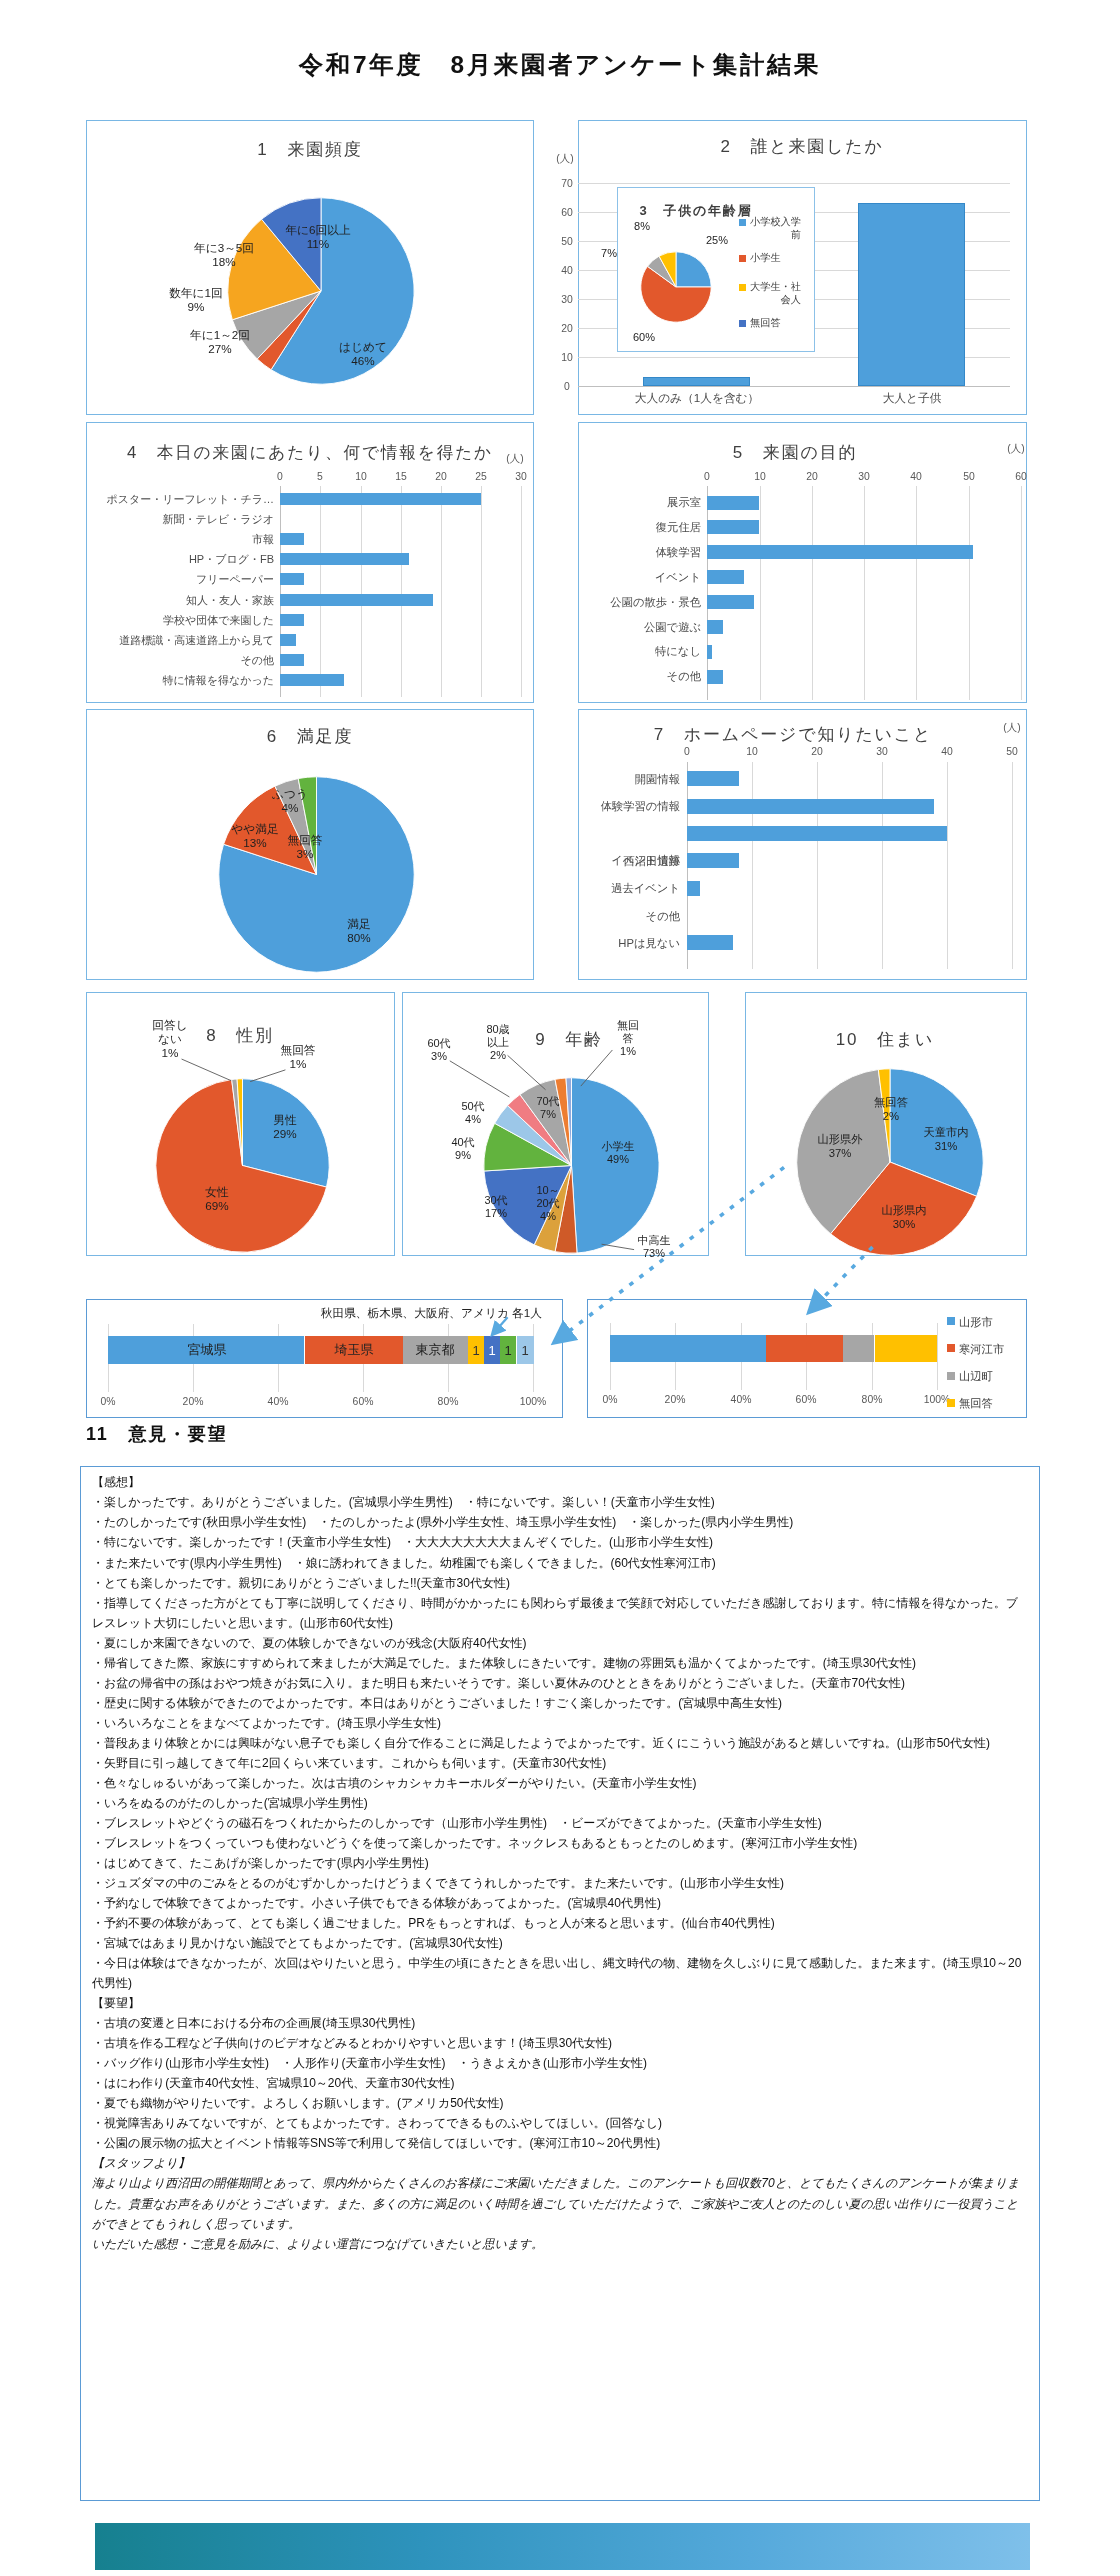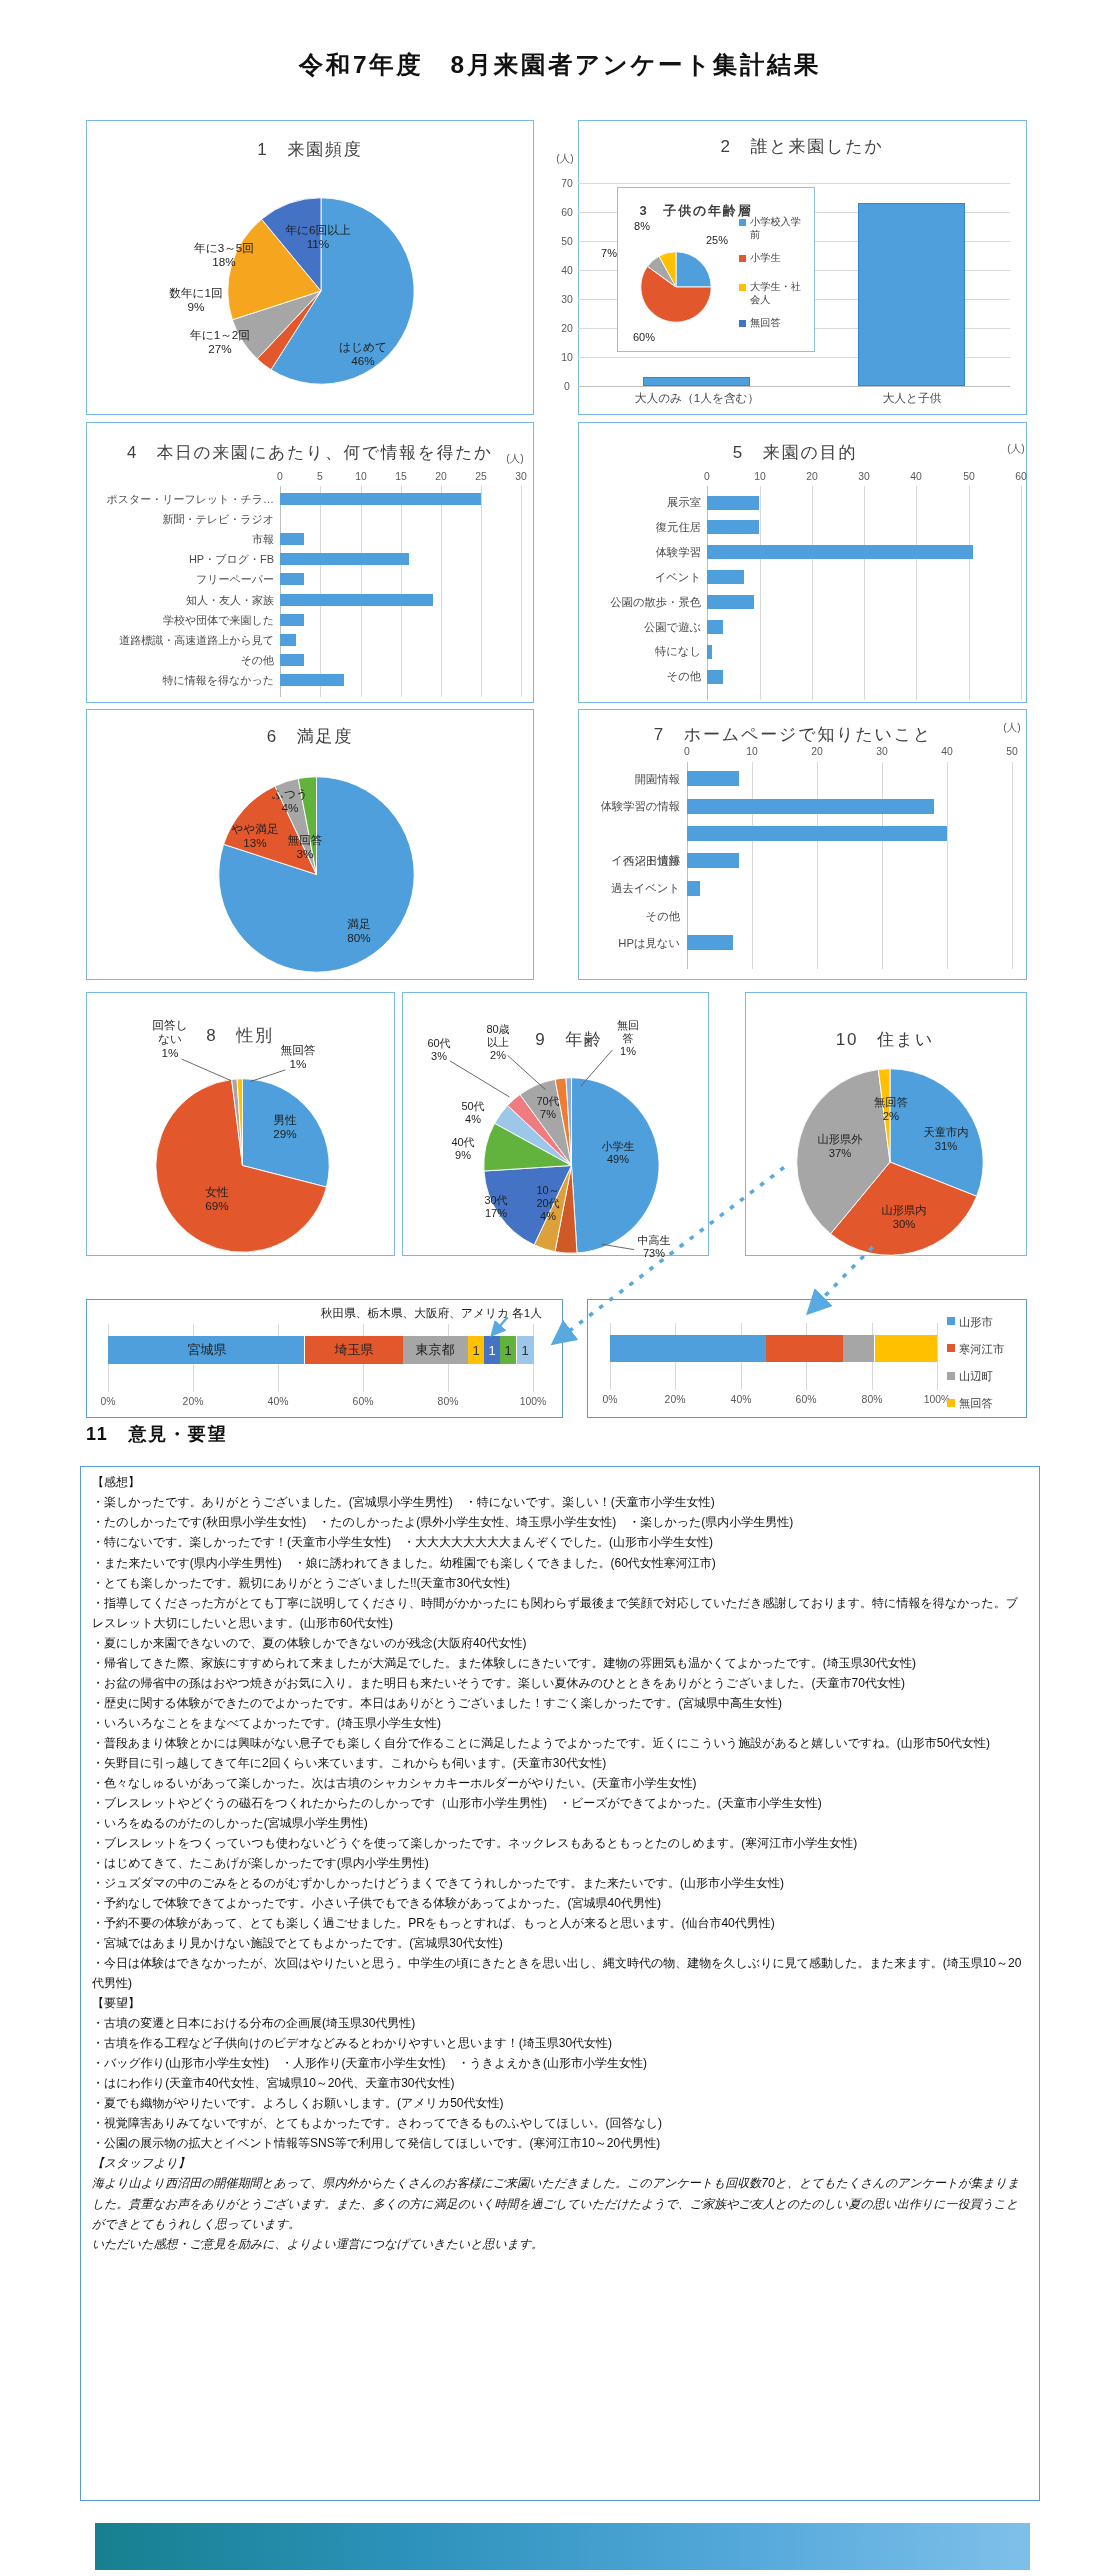--- a/index.html
+++ b/index.html
@@ -10,21 +10,21 @@
           color:#3f3f3f;font-size:17px;letter-spacing:1.8px;}
   .plabel{position:absolute;transform:translate(-50%,-50%);white-space:pre-line;
           text-align:center;color:#1f1f1f;font-size:11.7px;line-height:1.2;}
   .tick{position:absolute;transform:translate(-50%,-50%);color:#595959;font-size:10.4px;}
   .gline{position:absolute;background:#D9D9D9;}
   .axline{position:absolute;background:#BFBFBF;}
   .rowlab{position:absolute;transform:translate(-100%,-50%);white-space:nowrap;
           color:#4a4a4a;font-size:11px;}
   .bar{position:absolute;}
   .seglab{position:absolute;transform:translate(-50%,-50%);font-size:13px;white-space:nowrap;}
-  .legrow{position:absolute;font-size:10.4px;color:#404040;line-height:1.25;white-space:pre-line;}
+  .legrow{position:absolute;font-size:10.4px;color:#404040;line-height:1.25;white-space:pre-line;text-align:right;}
   .legsq{position:absolute;width:8.1px;height:8.1px;}
   #opinion-heading{position:absolute;left:86px;top:1422px;font-size:18px;font-weight:bold;
                    color:#111;letter-spacing:1.8px;}
   #opinion-box{position:absolute;left:80px;top:1466px;width:960px;height:1035px;
                border:1.8px solid #5B9BD5;box-sizing:border-box;padding:5.4px 11px;
                font-size:12px;line-height:1.67;color:#111;}
   .op-sec{font-weight:normal;}
   .op-line{margin:0;}
   #staff-block{font-style:italic;}
   #page-title{position:absolute;left:0;right:0;top:49px;text-align:center;
@@ -51,22 +51,22 @@
         <div class="op-line">・とても楽しかったです。親切にありがとうございました!!(天童市30代女性)</div>
         <div class="op-line">・指導してくださった方がとても丁寧に説明してくださり、時間がかかったにも関わらず最後まで笑顔で対応していただき感謝しております。特に情報を得なかった。ブレスレット大切にしたいと思います。(山形市60代女性)</div>
         <div class="op-line">・夏にしか来園できないので、夏の体験しかできないのが残念(大阪府40代女性)</div>
         <div class="op-line">・帰省してきた際、家族にすすめられて来ましたが大満足でした。また体験しにきたいです。建物の雰囲気も温かくてよかったです。(埼玉県30代女性)</div>
         <div class="op-line">・お盆の帰省中の孫はおやつ焼きがお気に入り。また明日も来たいそうです。楽しい夏休みのひとときをありがとうございました。(天童市70代女性)</div>
         <div class="op-line">・歴史に関する体験ができたのでよかったです。本日はありがとうございました！すごく楽しかったです。(宮城県中高生女性)</div>
         <div class="op-line">・いろいろなことをまなべてよかったです。(埼玉県小学生女性)</div>
         <div class="op-line">・普段あまり体験とかには興味がない息子でも楽しく自分で作ることに満足したようでよかったです。近くにこういう施設があると嬉しいですね。(山形市50代女性)</div>
         <div class="op-line">・矢野目に引っ越してきて年に2回くらい来ています。これからも伺います。(天童市30代女性)</div>
         <div class="op-line">・色々なしゅるいがあって楽しかった。次は古墳のシャカシャカキーホルダーがやりたい。(天童市小学生女性)</div>
+        <div class="op-line">・いろをぬるのがたのしかった(宮城県小学生男性)</div>
         <div class="op-line">・ブレスレットやどぐうの磁石をつくれたからたのしかっです（山形市小学生男性)　・ビーズができてよかった。(天童市小学生女性)</div>
-        <div class="op-line">・いろをぬるのがたのしかった(宮城県小学生男性)</div>
         <div class="op-line">・ブレスレットをつくっていつも使わないどうぐを使って楽しかったです。ネックレスもあるともっとたのしめます。(寒河江市小学生女性)</div>
         <div class="op-line">・はじめてきて、たこあげが楽しかったです(県内小学生男性)</div>
         <div class="op-line">・ジュズダマの中のごみをとるのがむずかしかったけどうまくできてうれしかったです。また来たいです。(山形市小学生女性)</div>
         <div class="op-line">・予約なしで体験できてよかったです。小さい子供でもできる体験があってよかった。(宮城県40代男性)</div>
         <div class="op-line">・予約不要の体験があって、とても楽しく過ごせました。PRをもっとすれば、もっと人が来ると思います。(仙台市40代男性)</div>
         <div class="op-line">・宮城ではあまり見かけない施設でとてもよかったです。(宮城県30代女性)</div>
         <div class="op-line">・今日は体験はできなかったが、次回はやりたいと思う。中学生の頃にきたときを思い出し、縄文時代の物、建物を久しぶりに見て感動した。また来ます。(埼玉県10～20代男性)</div>
       </div>
     <div class="op-sec">【要望】</div>
     <div id="yobo-list">

